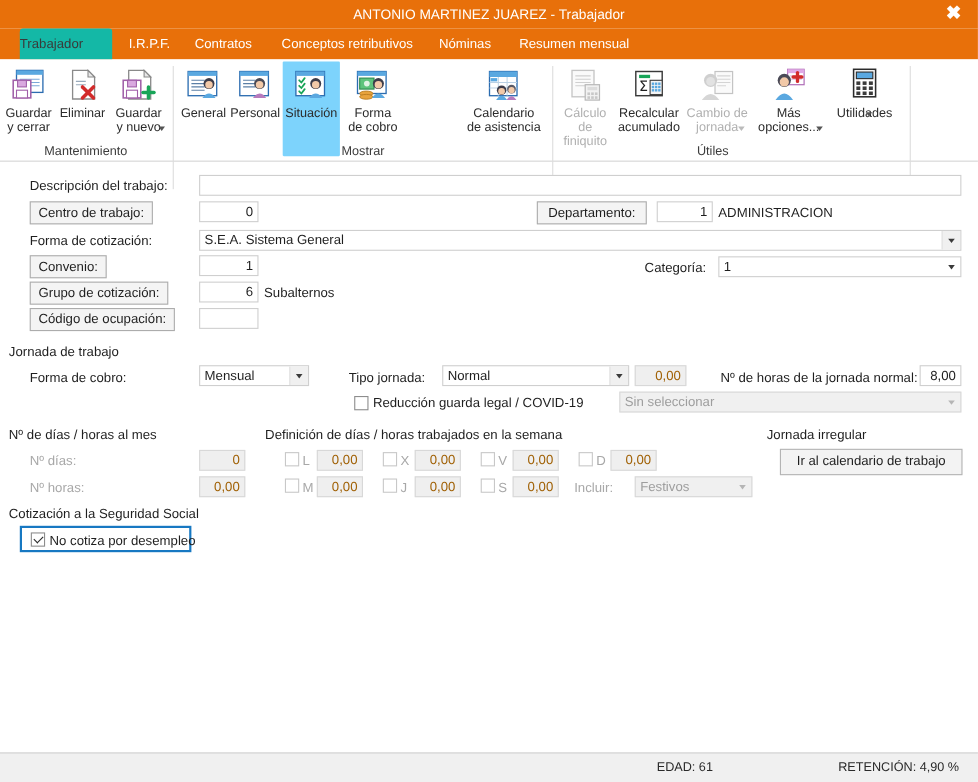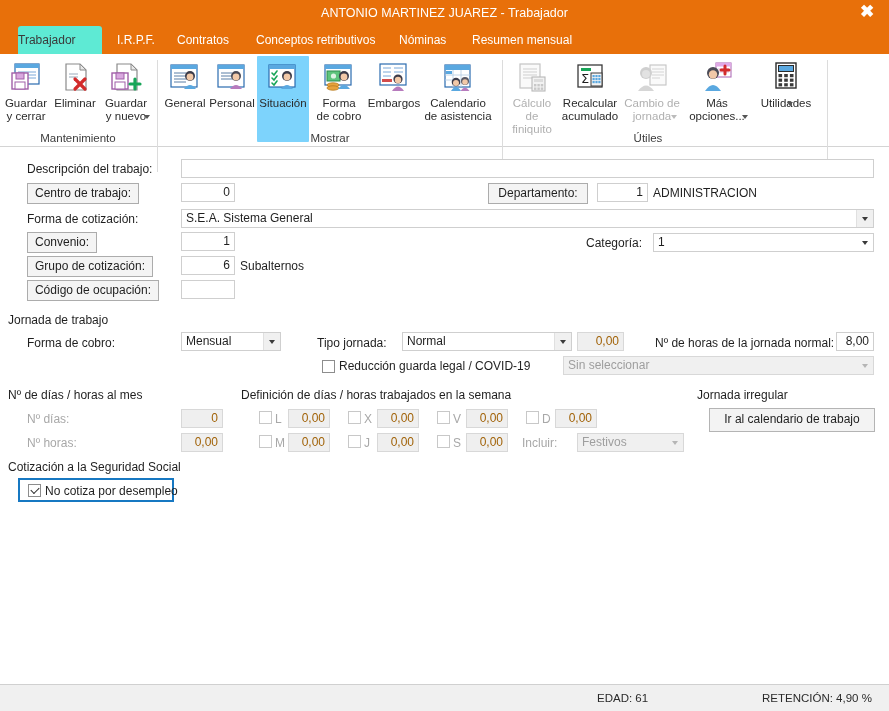--- a/index.html
+++ b/index.html
@@ -29,21 +29,21 @@
   
   .tabstrip{
     position:absolute;left:0;top:26px;width:889px;height:28px;
     background:#e8700a;
   }
   .tab{
     position:absolute;top:0;height:28px;line-height:28px;
     color:#ffffff;font-size:12px;padding:0 11px;cursor:pointer;white-space:nowrap;
   }
   .tab.active{
-    background:#5eead4;color:#3a3a3a;
+    background:#14b8a6;color:#3a3a3a;
     border-top-left-radius:3px;border-top-right-radius:3px;
   }
   
   .ribbon{
     position:absolute;left:0;top:54px;width:889px;height:92px;
     background:#ffffff;border-bottom:1px solid #d4d4d4;
   }
   .rb-item{
     position:absolute;top:4px;width:52px;text-align:center;cursor:pointer;
   }
@@ -267,39 +267,20 @@
         <ellipse cx="11" cy="28" rx="6" ry="2.2" fill="#e8a33d" stroke="#b87a1d" stroke-width="0.8"></ellipse>
         <circle cx="22" cy="16" r="5" fill="#3c3c4a"></circle>
         <circle cx="22" cy="17" r="3.4" fill="#f2c9a8"></circle>
         <path d="M16 29 q6 -8 12 0 z" fill="#5aa8e0"></path>
       </svg>
     </div>
     <span class="lbl">Forma
 de cobro</span>
   </div>
 
-  <div class="rb-item" style="left:366px;width:56px;">
-    <div class="icon-box">
-      <svg width="34" height="34" viewBox="0 0 34 34">
-        <rect x="3" y="4" width="26" height="21" fill="#fff" stroke="#2b6cb0" stroke-width="1.2"></rect>
-        <g stroke="#7aa8d8" stroke-width="1">
-            <line x1="6" y1="8" x2="14" y2="8"></line>
-            <line x1="17" y1="8" x2="26" y2="8"></line>
-            <line x1="6" y1="12" x2="14" y2="12"></line>
-            <line x1="17" y1="12" x2="26" y2="12"></line>
-            <line x1="6" y1="16" x2="14" y2="16"></line>
-          </g>
-        <rect x="5" y="19" width="10" height="3" fill="#d24b4b"></rect>
-        <circle cx="21" cy="19" r="4.6" fill="#3c3c4a"></circle>
-        <circle cx="21" cy="20" r="3.2" fill="#f2c9a8"></circle>
-        <path d="M15 31 q6 -9 12 0 z" fill="#b77bbd"></path>
-      </svg>
-    </div>
-    <span class="lbl">Embargos</span>
-  </div>
 
   <div class="rb-item" style="left:422px;width:72px;">
     <div class="icon-box">
       <svg width="34" height="34" viewBox="0 0 34 34">
         <rect x="4" y="5" width="25" height="22" fill="#fff" stroke="#2b6cb0" stroke-width="1.2"></rect>
         <rect x="4" y="5" width="25" height="5" fill="#5aa8e0"></rect>
         <g stroke="#b9cfe4" stroke-width="0.9">
           <line x1="4" y1="15" x2="29" y2="15"></line>
             <line x1="4" y1="20" x2="29" y2="20"></line>
           <line x1="12" y1="10" x2="12" y2="27"></line>

